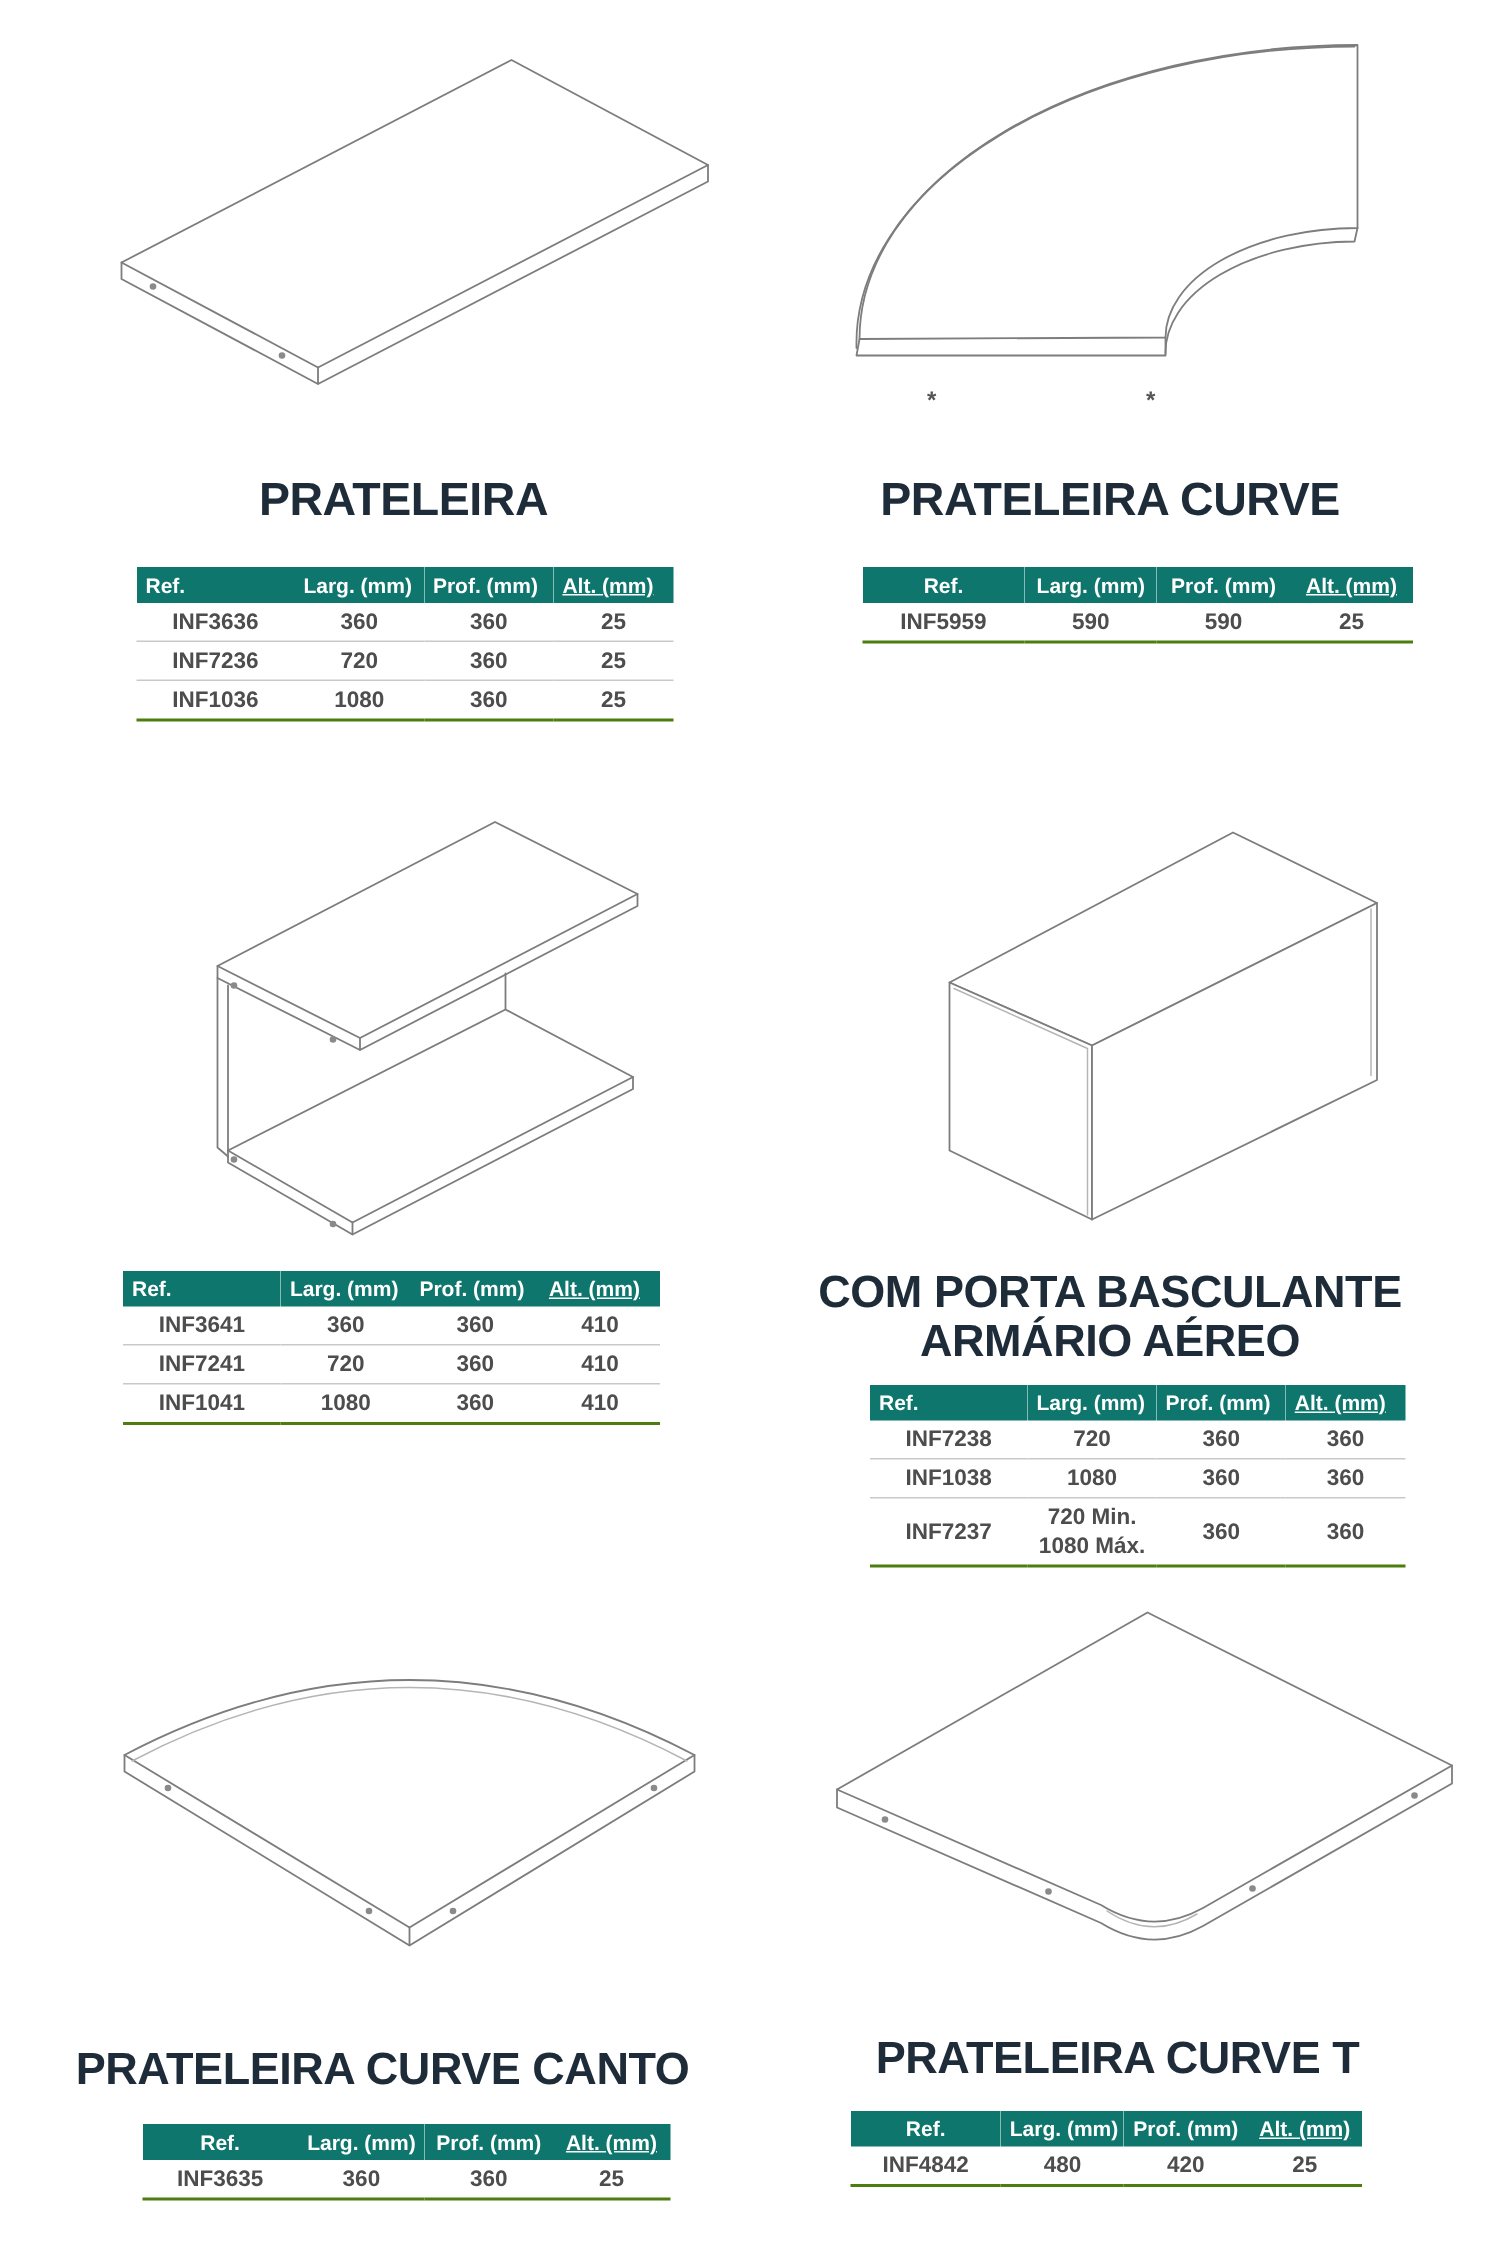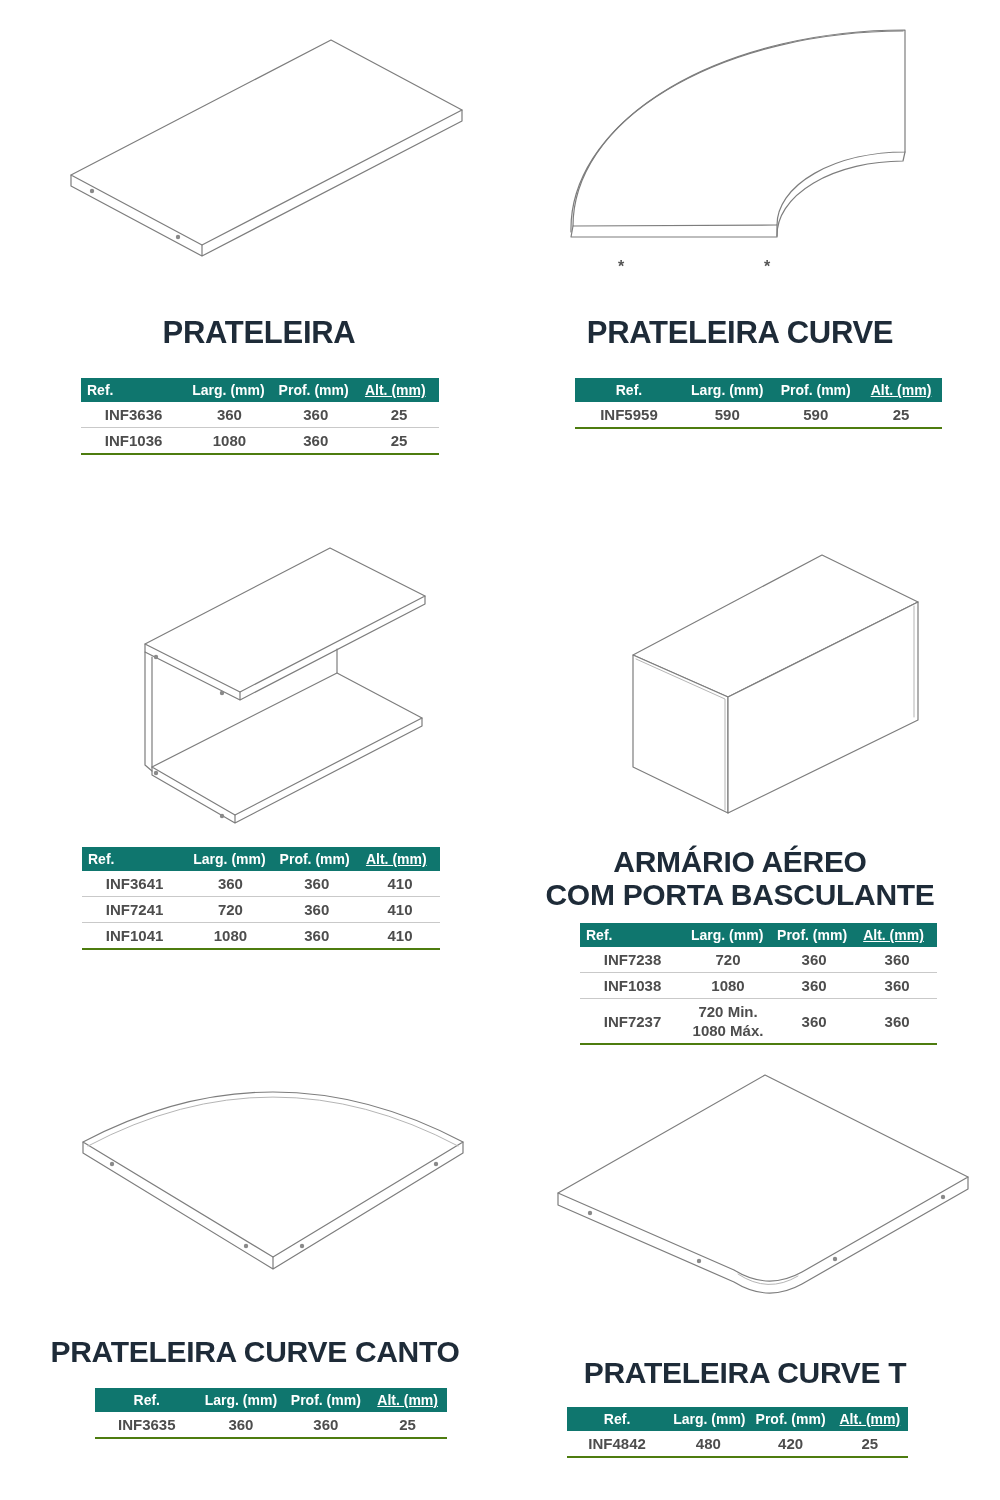--- a/index.html
+++ b/index.html
@@ -1,25 +1,25 @@
 <!DOCTYPE html>
 <html><head>
 <meta charset="utf-8">
 <style>
   html,body{margin:0;padding:0;background:#fff;}
   #page{
     position:relative;width:1000px;height:1500px;background:#ffffff;
     font-family:"Liberation Sans",sans-serif;overflow:hidden;
   }
   .sec{position:absolute;}
-  #sec0{left:29px;top:15px;width:460px;}
+  #sec0{left:39px;top:15px;width:460px;}
   #sec1{left:510px;top:15px;width:460px;}
   #sec2{left:30px;top:530px;width:460px;}
   #sec3{left:510px;top:530px;width:460px;}
-  #sec4{left:20px;top:1040px;width:470px;}
+  #sec4{left:20px;top:1068px;width:470px;}
   #sec5{left:510px;top:1060px;width:470px;}
 
   .ill{display:block;}
   #sec0 .ill{margin:10px auto 0;}
   #sec1 .ill{margin:5px auto 0;}
   #sec2 .ill{margin:15px 0 0 70px;}
   #sec3 .ill{margin:15px 0 0 90px;}
   #sec4 .ill{margin:20px 0 0 35px;}
   #sec5 .ill{margin:5px 0 0 30px;}
 
@@ -90,20 +90,26 @@
             <th>Ref.</th>
             <th>Larg. (mm)</th>
             <th>Prof. (mm)</th>
             <th>Alt. (mm)</th>
           </tr>
         </thead>
         <tbody>
           <tr>
             <td>INF3636</td>
             <td>360</td>
+            <td>360</td>
+            <td>25</td>
+          </tr>
+          <tr>
+            <td>INF7236</td>
+            <td>720</td>
             <td>360</td>
             <td>25</td>
           </tr>
           <tr>
             <td>INF1036</td>
             <td>1080</td>
             <td>360</td>
             <td>25</td>
           </tr>
         </tbody>
@@ -189,22 +195,22 @@
 
   <div class="sec" id="sec3">
     <svg class="ill" width="360" height="290" viewBox="0 0 360 290">
       <path class="face" d="M33,110 L222,10 L318,57 L128,152 Z"></path>
       <path class="face" d="M33,110 L128,152 L128,268 L33,222 Z"></path>
       <path class="face" d="M128,152 L318,57 L318,175 L128,268 Z"></path>
       <path class="soft" d="M36,114 L125,154 L125,265"></path>
       <path class="soft" d="M314,61 L314,172"></path>
     </svg>
     <div class="title">
+      <div>COM PORTA BASCULANTE</div>
       <div>ARMÁRIO AÉREO</div>
-      <div>COM PORTA BASCULANTE</div>
     </div>
     <table>
         <thead>
           <tr>
             <th>Ref.</th>
             <th>Larg. (mm)</th>
             <th>Prof. (mm)</th>
             <th>Alt. (mm)</th>
           </tr>
         </thead>

